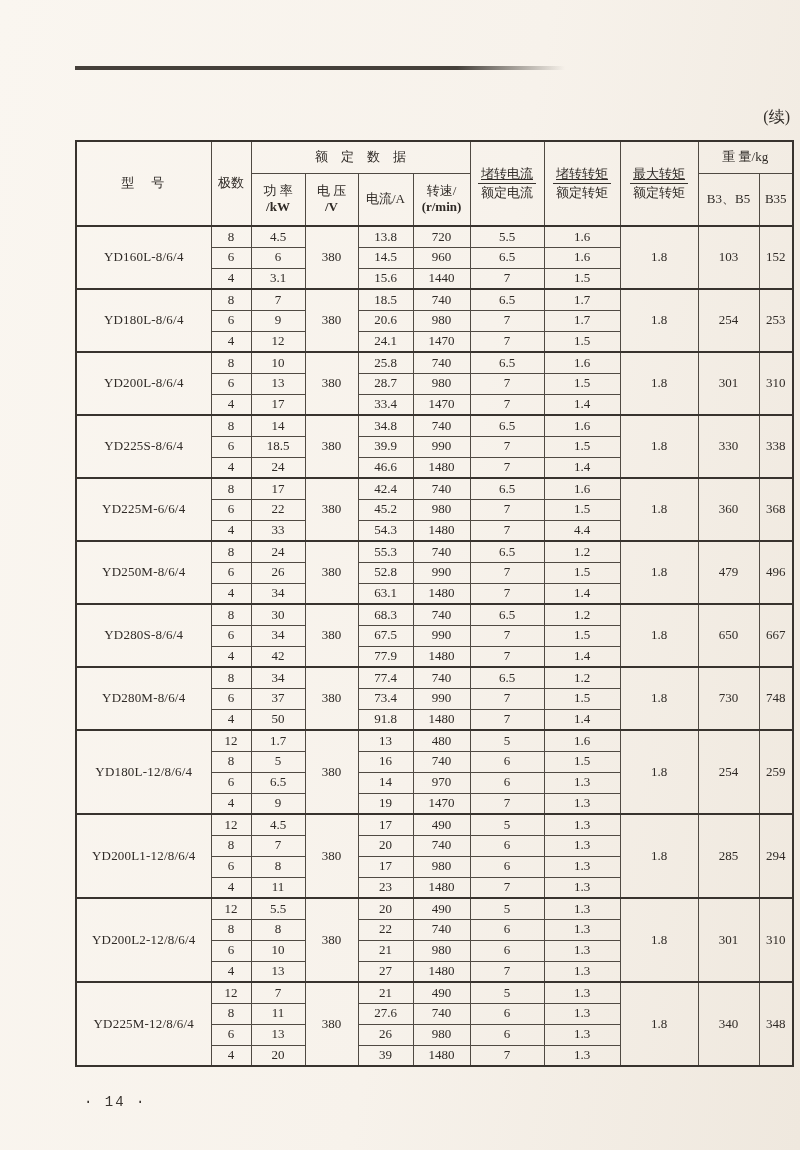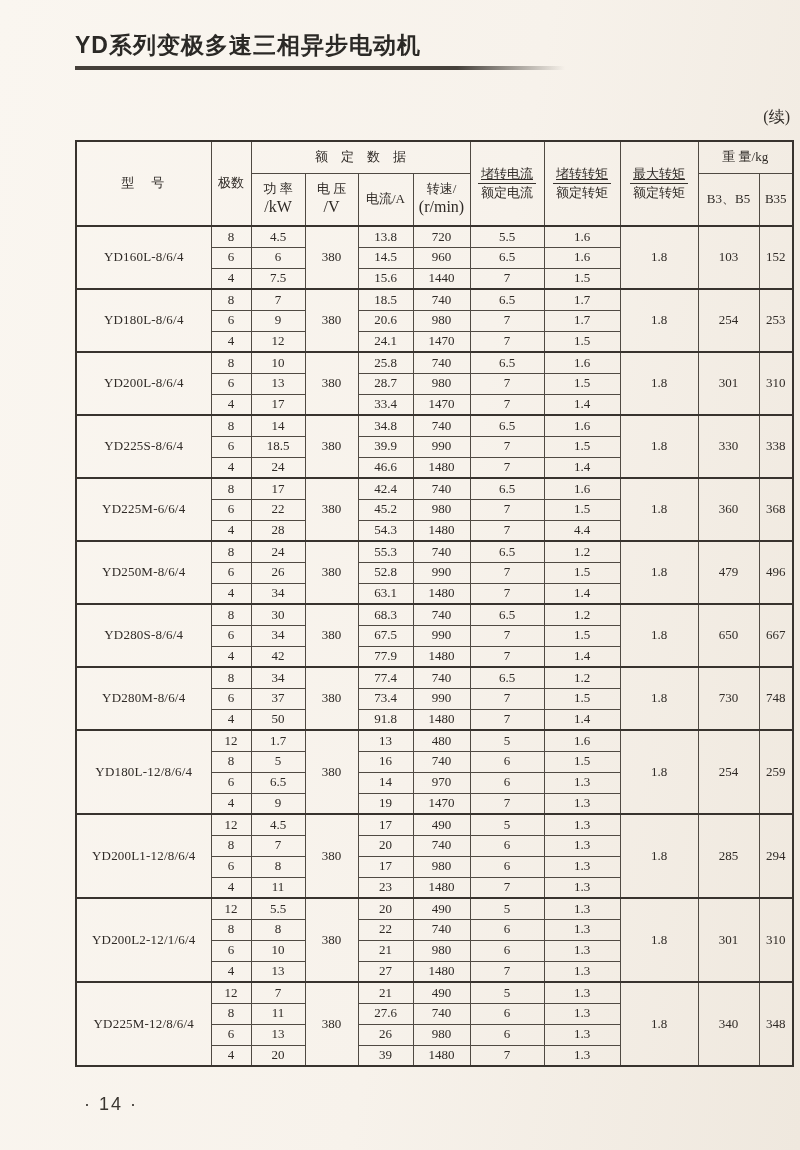--- a/index.html
+++ b/index.html
@@ -56,46 +56,45 @@
     text-align: center;
     vertical-align: middle;
     padding: 0 1px;
     font-weight: normal;
     line-height: 1.25;
   }
   .spec-table thead th { height: 32px; }
   .spec-table thead tr.h2 th { height: 53px; }
   .spec-table tbody td { height: 21px; font-size: 13px; }
   .spec-table tr.group-start td { border-top: 2px solid #38332e; }
-  .unit-line { display: block; font-size: 16px; }
+  .unit-line { display: block; font-size: 13px; font-weight: bold; }
   .cn-line { display: block; font-size: 13px; }
   .frac-top {
     display: inline-block;
     border-bottom: 1px solid #38332e;
     padding: 0 3px 1px 3px;
     text-decoration: underline;
   }
   .frac-bottom { display: block; padding-top: 1px; }
   .model-cell { letter-spacing: 0.2px; }
   .page-number {
     position: absolute;
     left: 84px;
     top: 1094px;
-    font-size: 18px;
+    font-size: 14px;
     letter-spacing: 2px;
     color: #3a3530;
-    font-family: Liberation Sans, sans-serif;
+    font-family: Liberation Mono, monospace;
   }
 </style>
 </head>
 <body>
 
 <div class="page">
 
-  <div class="page-title">YD系列变极多速三相异步电动机</div>
   <div class="title-rule"></div>
   <div class="continued-marker">(续)</div>
 
   <table class="spec-table">
     <colgroup>
       <col style="width:135px">
         <col style="width:40px">
         <col style="width:54px">
       <col style="width:53px">
         <col style="width:55px">
@@ -160,21 +159,21 @@
         <tr>
           <td>6</td>
           <td>6</td>
           <td>14.5</td>
           <td>960</td>
           <td>6.5</td>
           <td>1.6</td>
         </tr>
         <tr>
           <td>4</td>
-          <td>7.5</td>
+          <td>3.1</td>
           <td>15.6</td>
           <td>1440</td>
           <td>7</td>
           <td>1.5</td>
         </tr>
         <tr class="group-start">
           <td rowspan="3" class="model-cell">YD180L-8/6/4</td>
           <td>8</td>
           <td>7</td>
           <td rowspan="3">380</td>
@@ -276,21 +275,21 @@
         <tr>
           <td>6</td>
           <td>22</td>
           <td>45.2</td>
           <td>980</td>
           <td>7</td>
           <td>1.5</td>
         </tr>
         <tr>
           <td>4</td>
-          <td>28</td>
+          <td>33</td>
           <td>54.3</td>
           <td>1480</td>
           <td>7</td>
           <td>4.4</td>
         </tr>
         <tr class="group-start">
           <td rowspan="3" class="model-cell">YD250M-8/6/4</td>
           <td>8</td>
           <td>24</td>
           <td rowspan="3">380</td>
@@ -444,21 +443,21 @@
         </tr>
         <tr>
           <td>4</td>
           <td>11</td>
           <td>23</td>
           <td>1480</td>
           <td>7</td>
           <td>1.3</td>
         </tr>
         <tr class="group-start">
-          <td rowspan="4" class="model-cell">YD200L2-12/1/6/4</td>
+          <td rowspan="4" class="model-cell">YD200L2-12/8/6/4</td>
           <td>12</td>
           <td>5.5</td>
           <td rowspan="4">380</td>
           <td>20</td>
           <td>490</td>
           <td>5</td>
           <td>1.3</td>
           <td rowspan="4">1.8</td>
           <td rowspan="4">301</td>
           <td rowspan="4">310</td>

